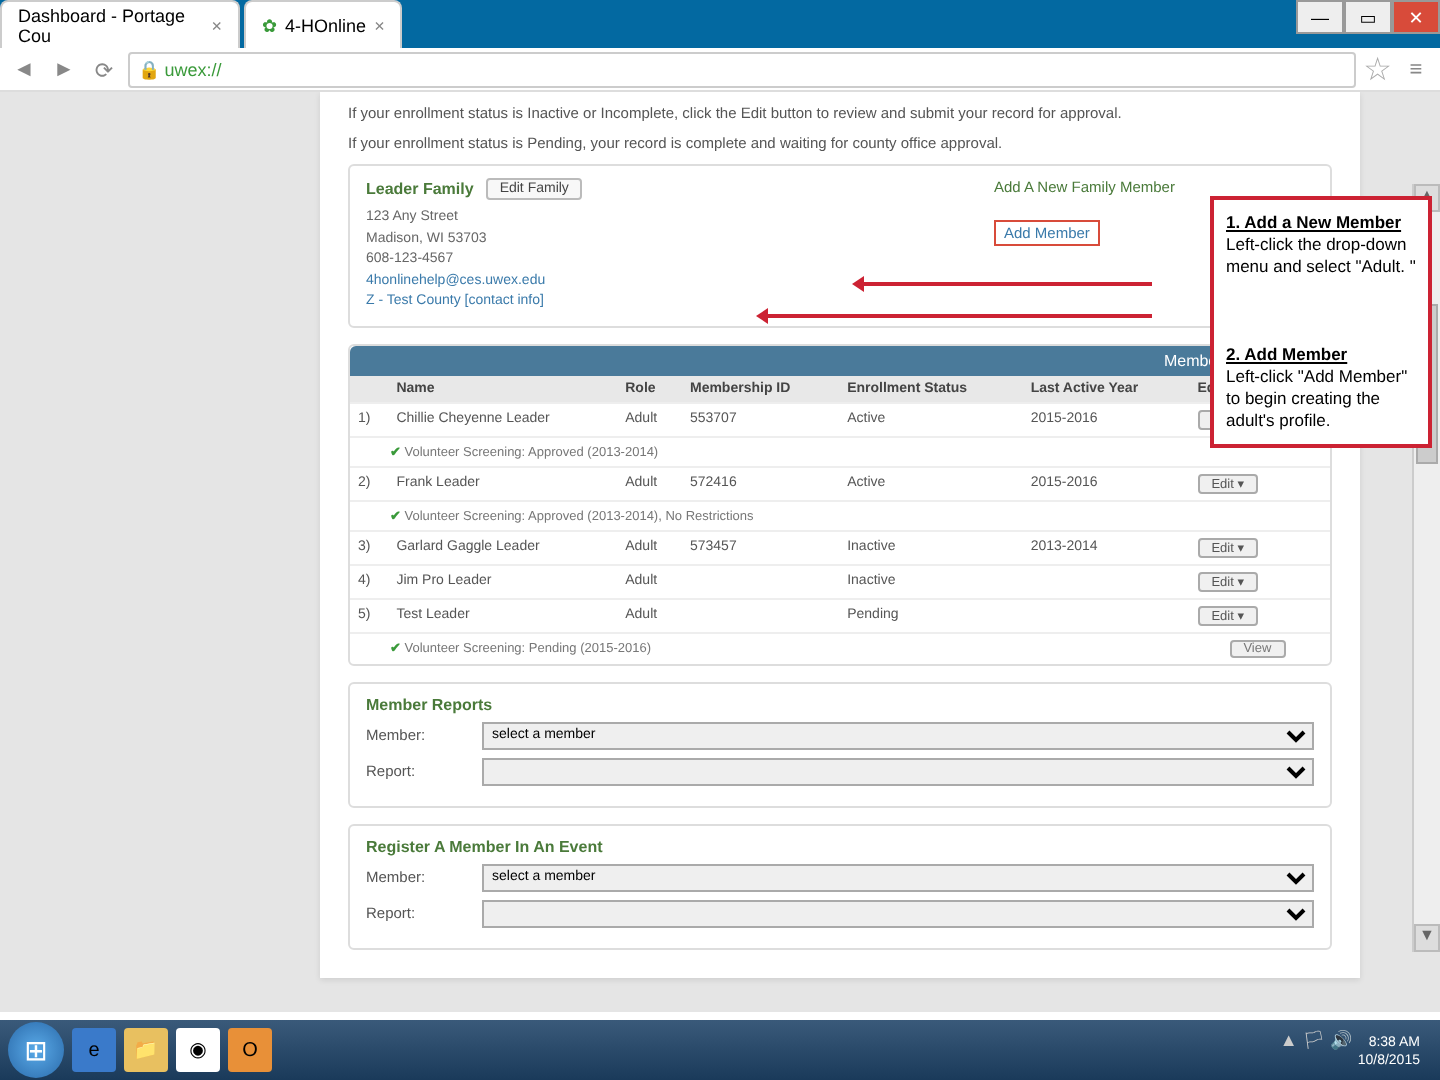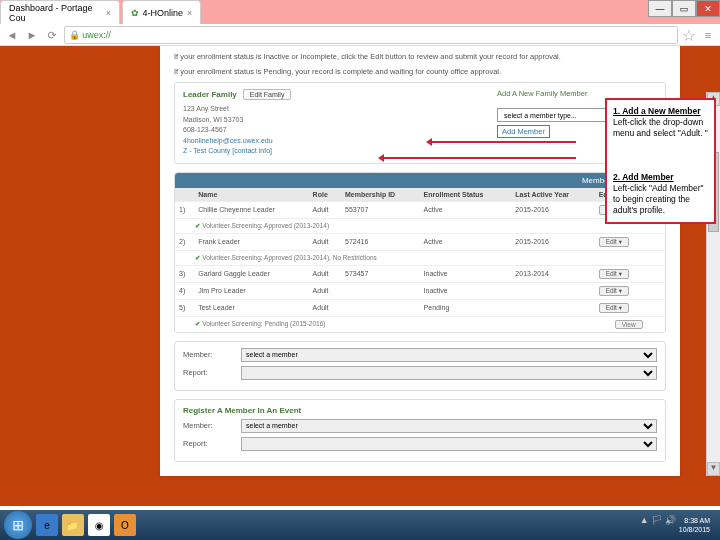--- a/index.html
+++ b/index.html
@@ -1,39 +1,39 @@
 <!DOCTYPE html>
 <html><head>
 <meta charset="utf-8">
 <style>
 *{box-sizing:border-box;margin:0;padding:0;font-family:Arial,sans-serif}
 body{width:720px;height:540px;background:#fff;overflow:hidden;position:relative}
 .chrome{height:46px;background:#fff;border-bottom:1px solid #ddd}
-.tabs{height:24px;display:flex;background:#fca5a5}
+.tabs{height:24px;display:flex;background:#0369a1}
 .tab{background:#fff;border:1px solid #ccc;border-bottom:none;padding:2px 8px;font-size:9px;display:flex;align-items:center;gap:4px;margin-right:2px;max-width:120px;border-radius:4px 4px 0 0}
 .tab .x{color:#888;cursor:pointer}
 .addr{height:22px;display:flex;align-items:center;padding:0 4px;gap:4px}
 .nav-btn{width:16px;height:16px;color:#888;display:flex;align-items:center;justify-content:center;font-size:11px}
 .url-bar{flex:1;height:18px;border:1px solid #ccc;border-radius:2px;display:flex;align-items:center;padding:0 4px;font-size:9px;color:#555}
 .lock{color:#4a4;margin-right:2px}
 .star{color:#aaa}
 .wnd-btns{position:absolute;top:0;right:0;display:flex}
 .wnd-btn{width:24px;height:17px;font-size:9px;display:flex;align-items:center;justify-content:center;border:1px solid #999;background:#eee}
 .wnd-btn.close{background:#d84b3a;color:#fff}
-.page{background:#c2410c;height:460px;overflow:hidden;position:relative;padding-left:30px}
+.page{background:#e5e5e5;height:460px;overflow:hidden;position:relative;padding-left:30px}
 .content{width:520px;background:#fff;margin:0 auto 0 130px;padding:6px 14px;font-size:8px;color:#444;box-shadow:0 1px 3px rgba(0,0,0,0.1)}
 .notice{font-size:7.5px;color:#555;margin-bottom:6px}
 .panel{border:1px solid #ddd;border-radius:3px;margin-bottom:8px;padding:6px 8px}
 .fam-head{display:flex;justify-content:flex-start;align-items:center;margin-bottom:4px}
 .fam-title{color:#4a7a3a;font-weight:bold;font-size:8px}
 .edit-btn{border:1px solid #bbb;background:#f8f8f8;padding:1px 6px;font-size:7px;border-radius:2px}
 .fam-info{font-size:7px;color:#666;line-height:1.5}
 .email{color:#3a7aaa}
 .add-sec{text-align:left}
-.add-lbl{color:#4a7a3a;font-size:7.5px;display:block;margin-bottom:10px}
+.add-lbl{color:#4a7a3a;font-size:7.5px;display:block;margin-bottom:0}
 .select{width:140px;height:14px;border:1px solid #999;font-size:7px;padding:0 2px;background:#fff}
 .add-btn{color:#3a7aaa;font-size:7.5px;text-decoration:none;border:1px solid #d84b3a;padding:1px 4px;display:inline-block;margin-top:3px}
 .tbl-hdr{background:#4a7a9a;color:#fff;text-align:right;padding:3px;font-size:8px;border-radius:3px 3px 0 0}
 .tbl{width:100%;border-collapse:collapse;font-size:7px}
 .tbl th{background:#e8e8e8;padding:3px 4px;text-align:left;font-weight:bold;color:#444}
 .tbl td{padding:3px 4px;border-top:1px solid #eee;color:#555}
 .chk{color:#3a9a3a;font-weight:bold}
 .num{color:#888}
 .edit-cell{border:1px solid #aaa;background:#f0f0f0;padding:0 6px;border-radius:2px;font-size:6.5px;display:inline-block}
 .sub-row td{color:#777;font-size:6.5px;padding-left:20px}
@@ -103,23 +103,21 @@
         <div class="fam-info">
           <div>123 Any Street</div>
           <div>Madison, WI 53703</div>
           <div>608-123-4567</div>
           <div class="email">4honlinehelp@ces.uwex.edu</div>
           <div class="email">Z - Test County [contact info]</div>
         </div>
       </div>
       <div class="add-sec" style="width:160px">
         <span class="add-lbl">Add A New Family Member</span>
-        <select class="select">
-          <option>select a member type...</option>
-        </select><br>
+        <br>
         <a class="add-btn">Add Member</a>
       </div>
     </div>
 
     <div style="border:1px solid #ddd;border-radius:3px;margin-bottom:8px">
       <div class="tbl-hdr">Member/Volunteer List</div>
       <table class="tbl">
         <tbody>
             <tr>
           <th></th>
@@ -187,20 +185,21 @@
             </tr>
             <tr class="sub-row">
               <td colspan="6"><span class="chk">✔</span> Volunteer Screening:   Pending (2015-2016)</td>
               <td><span class="edit-cell">View</span></td>
             </tr>
           </tbody>
       </table>
     </div>
 
     <div class="panel">
+      <div class="sec-hdr">Member Reports</div>
       <div class="frm-row">
           <label>Member:</label>
           <select><option>select a member</option></select>
         </div>
       <div class="frm-row">
           <label>Report:</label>
           <select><option></option></select>
         </div>
     </div>
 

